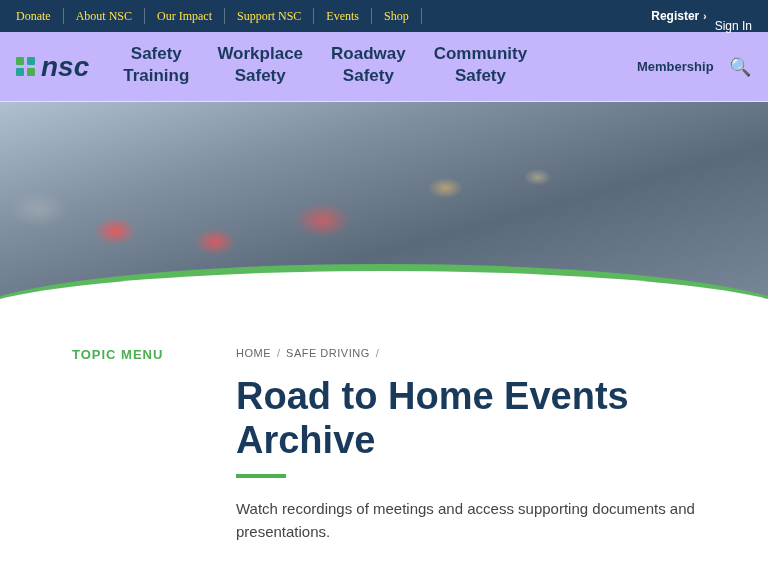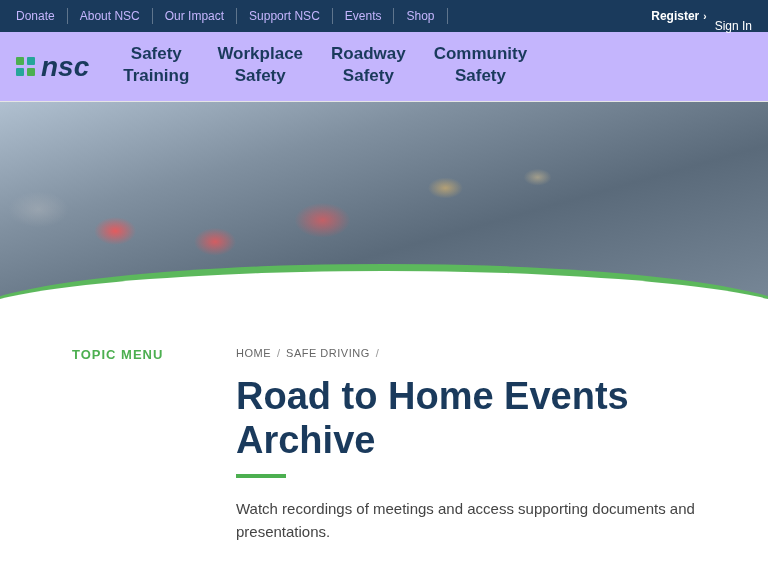--- a/index.html
+++ b/index.html
@@ -13,28 +13,29 @@
       height: 32px;
       padding: 0 16px;
     }
     .utility-bar-left {
       display: flex;
       align-items: center;
       gap: 0;
       flex: 1;
     }
     .utility-bar-item {
-      color: #c4b5fd;
+      color: #fde047;
       font-size: 12px;
       padding: 0 12px;
       text-decoration: none;
       border-right: 1px solid rgba(255,255,255,0.3);
       height: 16px;
       display: flex;
       align-items: center;
+      font-family: Liberation Serif, serif;
     }
     .utility-bar-item:first-child {
       border-left: none;
       padding-left: 0;
     }
     .utility-bar-right {
       display: flex;
       align-items: center;
       gap: 8px;
       justify-content: space-between;
@@ -294,20 +295,26 @@
       <div class="logo-dot green"></div>
     </div>
     <span class="logo-text">nsc</span>
   </a>
   <div class="nav-items">
     <a class="nav-item">Safety<br>Training</a>
     <a class="nav-item">Workplace<br>Safety</a>
     <a class="nav-item">Roadway<br>Safety</a>
     <a class="nav-item">Community<br>Safety</a>
   </div>
+  <div class="nav-right">
+    <span class="nav-membership">Membership</span>
+    <button class="search-icon-btn">
+      <span>🔍</span>
+    </button>
+  </div>
 </nav>
 
 <div class="hero">
   <div class="hero-scene"></div>
   <div class="hero-green-curve"></div>
   <div class="hero-white-curve"></div>
 </div>
 
 <div class="content">
   <div class="content-with-sidebar">

